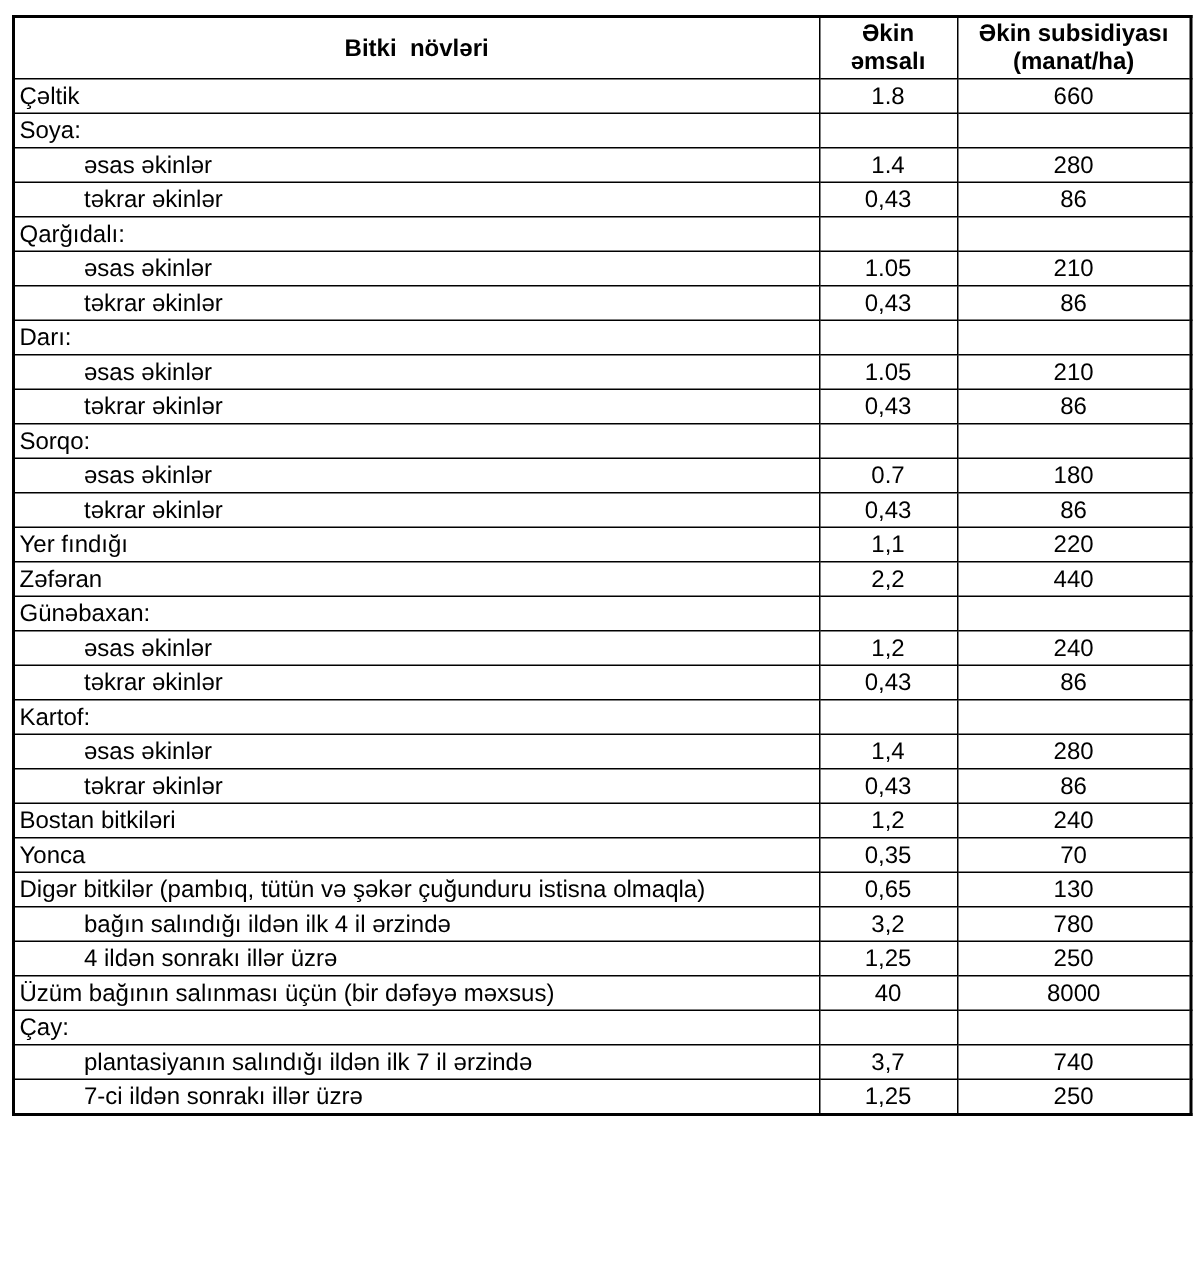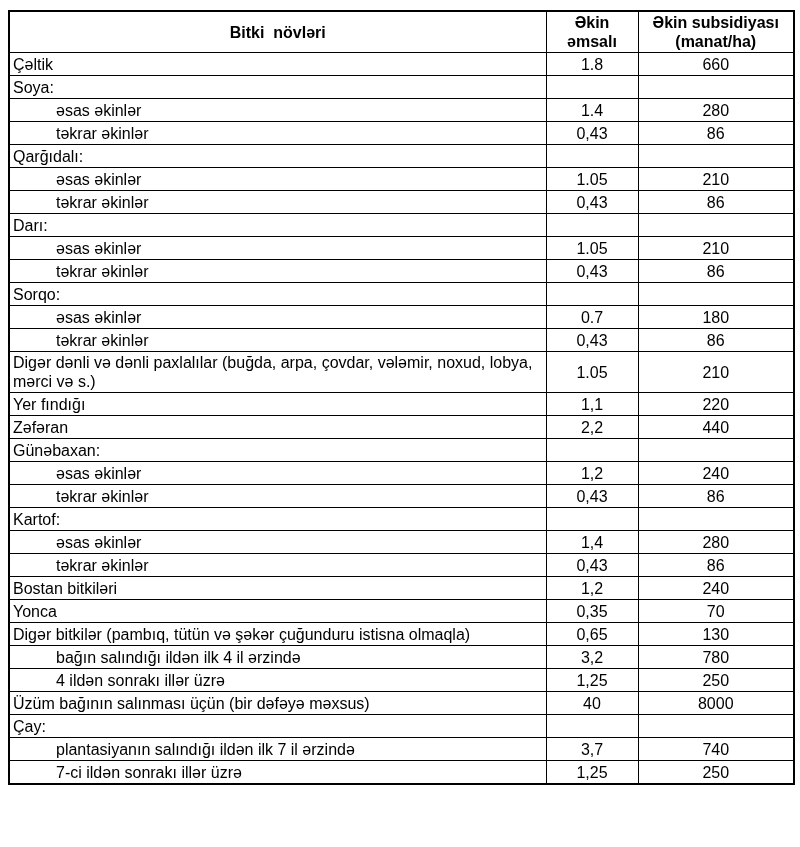--- a/index.html
+++ b/index.html
@@ -122,25 +122,20 @@
     <td class="label-cell indent">əsas əkinlər</td>
     <td class="num-cell">0.7</td>
     <td class="num-cell">180</td>
   </tr>
       <tr>
     <td class="label-cell indent">təkrar əkinlər</td>
     <td class="num-cell">0,43</td>
     <td class="num-cell">86</td>
   </tr>
       <tr>
-    <td class="label-cell">Digər dənli və dənli paxlalılar (buğda, arpa, çovdar, vələmir, noxud, lobya, mərci və s.)</td>
-    <td class="num-cell">1.05</td>
-    <td class="num-cell">210</td>
-  </tr>
-      <tr>
     <td class="label-cell">Yer fındığı</td>
     <td class="num-cell">1,1</td>
     <td class="num-cell">220</td>
   </tr>
       <tr>
     <td class="label-cell">Zəfəran</td>
     <td class="num-cell">2,2</td>
     <td class="num-cell">440</td>
   </tr>
       <tr>

